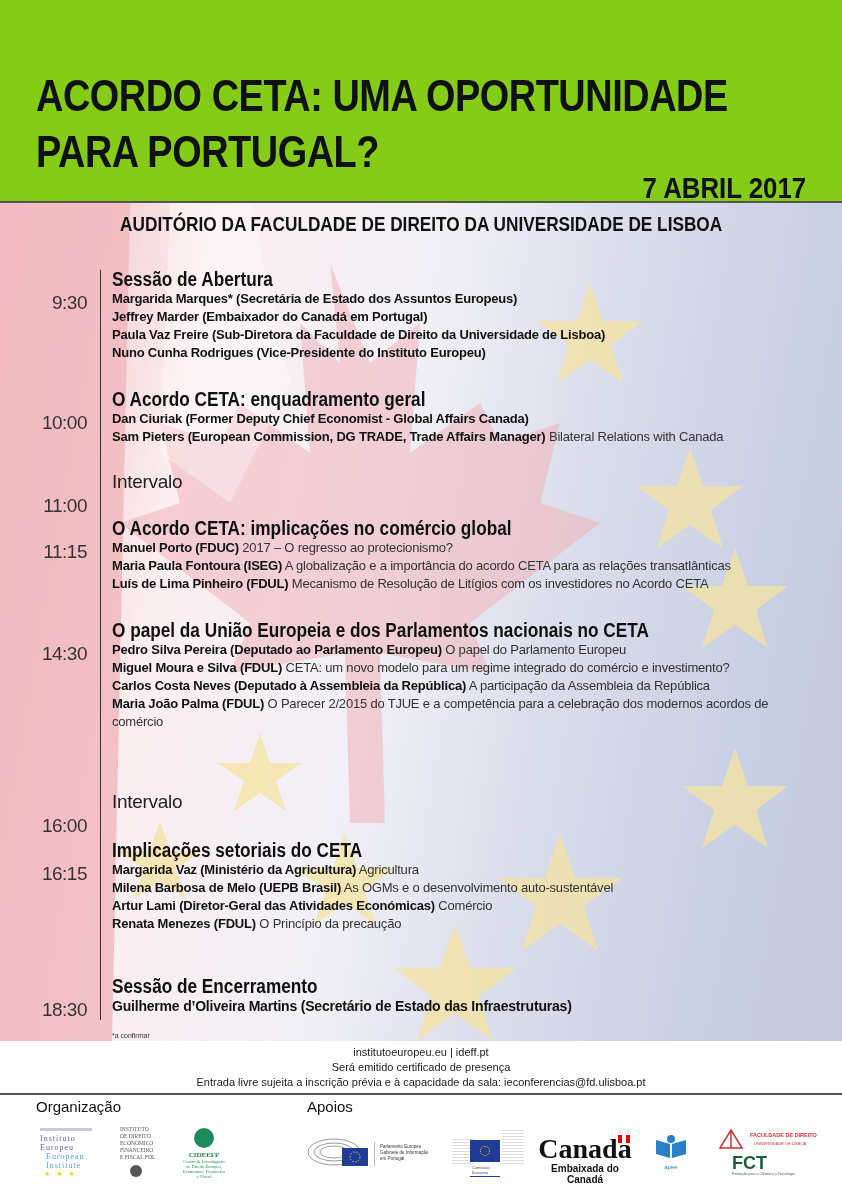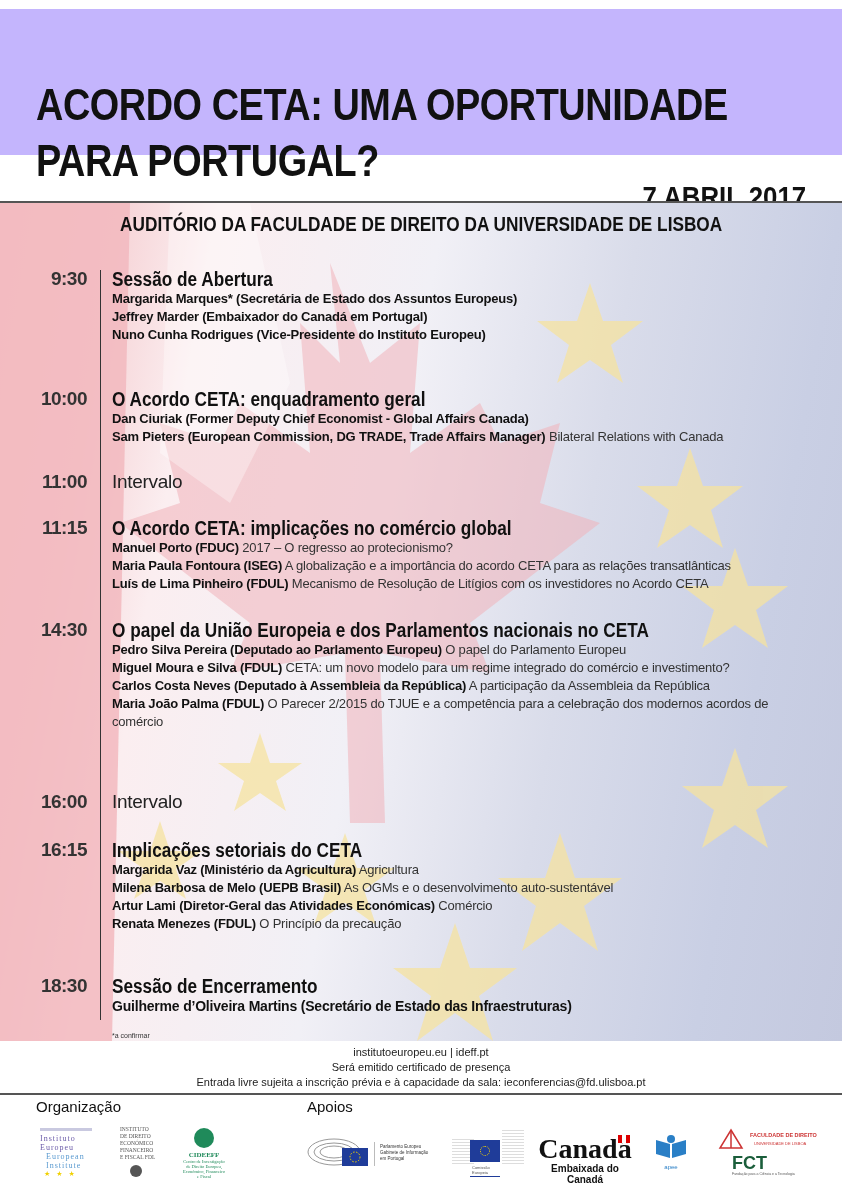--- a/index.html
+++ b/index.html
@@ -1,19 +1,19 @@
 <!DOCTYPE html>
 <html><head>
 <meta charset="utf-8">
 <style>
   * { margin: 0; padding: 0; box-sizing: border-box; }
   html, body { width: 842px; height: 1191px; background: #ffffff; overflow: hidden; }
   body { position: relative; font-family: "Liberation Sans", sans-serif; color: #111; }
 
-  .header { position: absolute; left: 0; top: 9px; width: 842px; height: 146px; background: #c4b5fd; }
+  .header { position: absolute; left: 0; top: 0; width: 842px; height: 202px; background: #84cc16; }
   .title {
     position: absolute; left: 36px; top: 68px; width: 790px;
     font-family: "Liberation Sans", sans-serif; font-weight: 700;
     font-size: 44px; line-height: 56px; letter-spacing: -0.5px;
     transform: scaleX(0.86); transform-origin: left top;
     white-space: nowrap;
   }
   .date {
     position: absolute; right: 36px; top: 172px;
     font-weight: 700; font-size: 30px; line-height: 32px;
@@ -32,22 +32,23 @@
     position: absolute; left: 0; width: 842px; top: 211px; text-align: center;
     font-weight: 700; font-size: 21px; line-height: 26px;
   }
   .venue span { display: inline-block; transform: scaleX(0.82); transform-origin: center; white-space: nowrap; }
 
   .timeline-line { position: absolute; left: 100px; top: 270px; width: 1px; height: 750px; background: #333; }
 
   .slot { position: absolute; left: 0; width: 842px; }
   .time {
     position: absolute; left: 20px; width: 67px; text-align: right;
-    font-size: 19px; line-height: 22px; font-weight: 700; color: #333;
+    font-size: 19px; line-height: 22px; font-weight: 400; color: #333;
     letter-spacing: -0.5px;
+    margin-top: 24px;
   }
   .content { position: absolute; left: 112px; width: 710px; }
   .session-title {
     font-weight: 700; font-size: 20px; line-height: 22px; white-space: nowrap;
     transform: scaleX(0.86); transform-origin: left top; display: inline-block;
   }
   .break-title { font-size: 19px; line-height: 22px; color: #222; letter-spacing: -0.3px; }
   .speaker { font-size: 13px; line-height: 18px; letter-spacing: -0.2px; }
   .speaker .name { font-weight: 700; }
   .speaker .topic { font-weight: 400; color: #333; text-align: center; }
@@ -100,20 +101,21 @@
 <div class="venue"><span>AUDITÓRIO DA FACULDADE DE DIREITO DA UNIVERSIDADE DE LISBOA</span></div>
 
 <div class="timeline-line"></div>
 
 <div class="slot" style="top:268px">
   <div class="time">9:30</div>
   <div class="content">
     <div class="session-title">Sessão de Abertura</div>
     <div class="speaker"><span class="name">Margarida Marques* (Secretária de Estado dos Assuntos Europeus)</span></div>
     <div class="speaker"><span class="name">Jeffrey Marder (Embaixador do Canadá em Portugal)</span></div>
+    <div class="speaker"><span class="name">Paula Vaz Freire (Sub-Diretora da Faculdade de Direito da Universidade de Lisboa)</span></div>
     <div class="speaker"><span class="name">Nuno Cunha Rodrigues (Vice-Presidente do Instituto Europeu)</span></div>
   </div>
 </div>
 
 <div class="slot" style="top:388px">
   <div class="time">10:00</div>
   <div class="content">
     <div class="session-title">O Acordo CETA: enquadramento geral</div>
     <div class="speaker"><span class="name">Dan Ciuriak (Former Deputy Chief Economist - Global Affairs Canada)</span></div>
     <div class="speaker"><span class="name">Sam Pieters (European Commission, DG TRADE, Trade Affairs Manager)</span> <span class="topic">Bilateral Relations with Canada</span></div>

